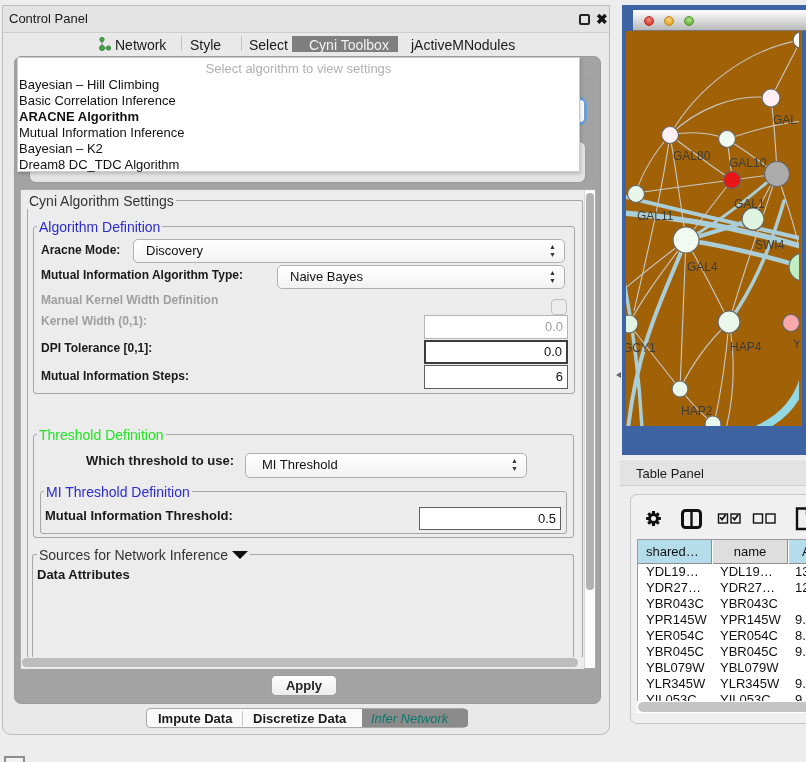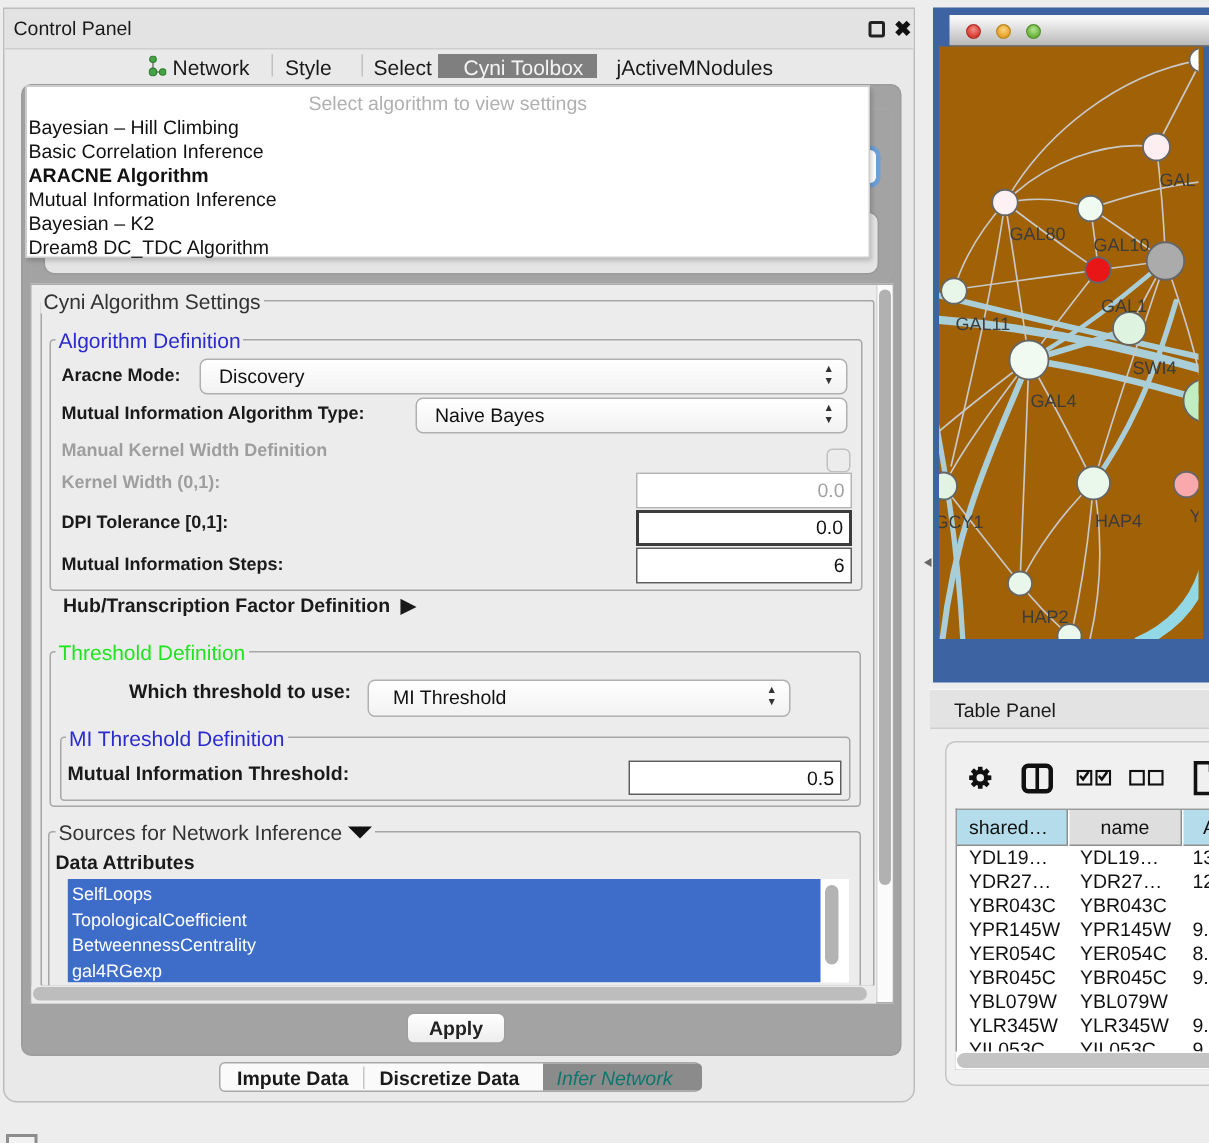--- a/index.html
+++ b/index.html
@@ -74,45 +74,38 @@
           <div class="lbl gray" style="left:7px; top:66px;">Manual Kernel Width Definition</div>
           <div class="abs" style="left:517px; top:72px; width:16px; height:16px; background:#ececec; border:1px solid #c0c0c0; border-radius:4px;"></div>
           <div class="lbl gray" style="left:7px; top:87px;">Kernel Width (0,1):</div>
           <div class="tf" style="left:390px; top:88px; width:144px; height:24px; border:1px solid #b5b5b5; color:#a2a2a2; line-height:22px;">0.0</div>
           <div class="lbl" style="left:7px; top:114px;">DPI Tolerance [0,1]:</div>
           <div class="tf" style="left:390px; top:113px; width:144px; height:24px; border:2px solid #3c3c3c; line-height:20px;">0.0</div>
           <div class="lbl" style="left:7px; top:142px;">Mutual Information Steps:</div>
           <div class="tf" style="left:390px; top:138px; width:144px; height:24px; border:1px solid #5e5e5e; line-height:22px;">6</div>
         </div>
 
-        <div class="abs b" style="left:14px; top:195px; font-size:13px; color:#1a1a1a;">Hub/Transcription Factor Definition<span style="font-size:13px; margin-left:7px;">▶</span></div>
 
         <div class="groupbox" style="left:5px; top:233px; width:541px; height:104px;">
           <div class="gtitle" style="left:3px; padding:0 2px; font-size:14px; color:#21e421;">Threshold Definition</div>
           <div class="lbl" style="left:52px; top:18px; font-size:13px;">Which threshold to use:</div>
           <div class="combo" style="left:211px; top:18px; width:282px; height:25px;">
             <span class="ct" style="left:16px;">MI Threshold</span>
             <span class="arr">▲<br>▼</span>
           </div>
           <div class="groupbox" style="left:6px; top:56px; width:527px; height:43px;">
             <div class="gtitle" style="left:3px; padding:0 2px; font-size:14px; color:#2b2bd0;">MI Threshold Definition</div>
             <div class="lbl" style="left:4px; top:16px; font-size:13px;">Mutual Information Threshold:</div>
             <div class="tf" style="left:378px; top:15px; width:142px; height:23px; border:1px solid #5e5e5e; line-height:21px;">0.5</div>
           </div>
         </div>
 
         <div class="groupbox" style="left:4px; top:353px; width:542px; height:105px; border-bottom:none;">
           <div class="gtitle" style="left:4px; padding:0 2px; font-size:14px;">Sources for Network Inference <span style="display:inline-block; width:0; height:0; border-left:8px solid transparent; border-right:8px solid transparent; border-top:8px solid #111; vertical-align:1px;"></span></div>
           <div class="lbl" style="left:4px; top:12px; font-size:13px;">Data Attributes</div>
-          <div class="abs" style="left:12px; top:31px; width:521px; height:69px; background:#fff; overflow:hidden;">
-            <div class="abs" style="left:0; top:0; width:502px; height:69px; background:#3d6dc8; color:#fff; font-size:12px; line-height:17px; padding:2px 0 0 3px;">
-              SelfLoops<br>TopologicalCoefficient<br>BetweennessCentrality<br>gal4RGexp
-            </div>
-            <div class="abs" style="left:505px; top:4px; width:9px; height:53px; background:#b3b3b3; border-radius:5px;"></div>
-          </div>
         </div>
       </div>
 
       <div class="abs" style="left:563px; top:0px; width:11px; height:478px; background:#fbfbfb; border-left:1px solid #d8d8d8;">
         <div class="abs" style="left:1px; top:3px; width:8px; height:397px; background:#b1b1b1; border-radius:4px;"></div>
       </div>
 
       <div class="abs" style="left:0px; top:467px; width:563px; height:12px; background:#ececec;">
         <div class="abs" style="left:1px; top:1px; width:556px; height:9px; background:#bdbdbd; border-radius:5px;"></div>
       </div>

